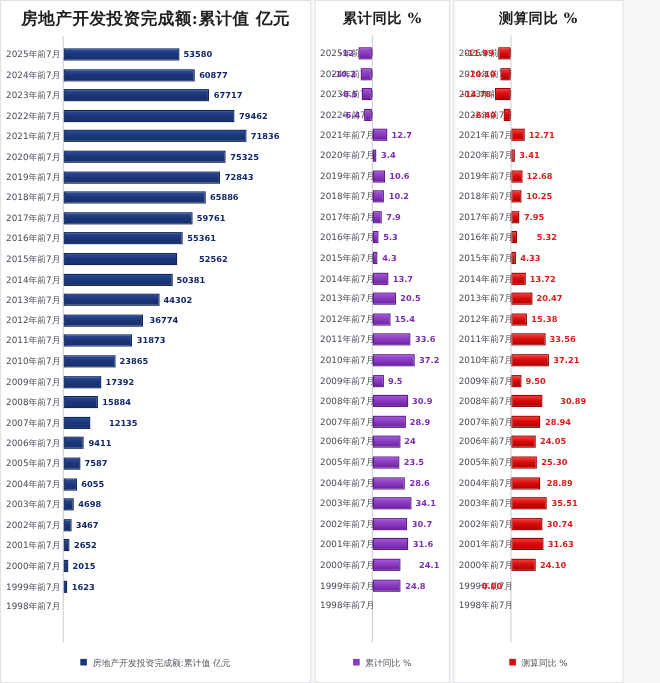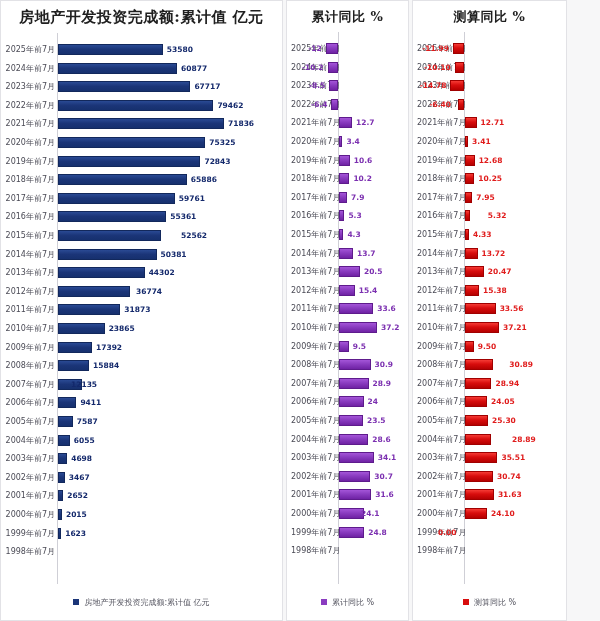--- a/index.html
+++ b/index.html
@@ -209,21 +209,21 @@
           <span class="val val-blue" style="left: 95.0076px;">17392</span>
         </div>
         <div class="row" style="top: 324.2px;">
           <span class="cat-label" style="left: 4px; width: 50px; text-align: right;">2008年前7月</span>
           <div class="bar bar-blue" style="width: 31.0589px; left: 57px;"></div>
           <span class="val val-blue" style="left: 92.0589px;">15884</span>
         </div>
         <div class="row" style="top: 342.8px;">
           <span class="cat-label" style="left: 4px; width: 50px; text-align: right;">2007年前7月</span>
           <div class="bar bar-blue" style="width: 23.7283px; left: 57px;"></div>
-          <span class="val val-blue" style="left: 70px;">12135</span>
+          <span class="val val-blue" style="left: 98px;">12135</span>
         </div>
         <div class="row" style="top: 361.4px;">
           <span class="cat-label" style="left: 4px; width: 50px; text-align: right;">2006年前7月</span>
           <div class="bar bar-blue" style="width: 18.4019px; left: 57px;"></div>
           <span class="val val-blue" style="left: 79.4019px;">9411</span>
         </div>
         <div class="row" style="top: 380px;">
           <span class="cat-label" style="left: 4px; width: 50px; text-align: right;">2005年前7月</span>
           <div class="bar bar-blue" style="width: 14.8353px; left: 57px;"></div>
           <span class="val val-blue" style="left: 75.8353px;">7587</span>
@@ -393,21 +393,21 @@
           <span class="val val-purple" style="left: 87.3602px;">30.7</span>
         </div>
         <div class="row" style="top: 454.4px;">
           <span class="cat-label" style="left: 4px; width: 47px; text-align: right;">2001年前7月</span>
           <div class="bar bar-purple" style="width: 32.2796px; left: 52px;"></div>
           <span class="val val-purple" style="left: 88.2796px;">31.6</span>
         </div>
         <div class="row" style="top: 473px;">
           <span class="cat-label" style="left: 4px; width: 47px; text-align: right;">2000年前7月</span>
           <div class="bar bar-purple" style="width: 24.6183px; left: 52px;"></div>
-          <span class="val val-purple" style="left: 74px;">24.1</span>
+          <span class="val val-purple" style="left: 94px;">24.1</span>
         </div>
         <div class="row" style="top: 491.6px;">
           <span class="cat-label" style="left: 4px; width: 47px; text-align: right;">1999年前7月</span>
           <div class="bar bar-purple" style="width: 25.3333px; left: 52px;"></div>
           <span class="val val-purple" style="left: 81.3333px;">24.8</span>
         </div>
         <div class="row" style="top: 510.2px;">
           <span class="cat-label" style="left: 4px; width: 47px; text-align: right;">1998年前7月</span>
         </div>
       </div>
@@ -522,21 +522,21 @@
           <span class="val val-red" style="left: 77.9753px;">24.05</span>
         </div>
         <div class="row" style="top: 380px;">
           <span class="cat-label" style="left: 4px; width: 47px; text-align: right;">2005年前7月</span>
           <div class="bar bar-red" style="width: 23.1174px; left: 52px;"></div>
           <span class="val val-red" style="left: 79.1174px;">25.30</span>
         </div>
         <div class="row" style="top: 398.6px;">
           <span class="cat-label" style="left: 4px; width: 47px; text-align: right;">2004年前7月</span>
           <div class="bar bar-red" style="width: 26.3977px; left: 52px;"></div>
-          <span class="val val-red" style="left: 99px;">28.89</span>
+          <span class="val val-red" style="left: 84px;">28.89</span>
         </div>
         <div class="row" style="top: 417.2px;">
           <span class="cat-label" style="left: 4px; width: 47px; text-align: right;">2003年前7月</span>
           <div class="bar bar-red" style="width: 32.4467px; left: 52px;"></div>
           <span class="val val-red" style="left: 88.4467px;">35.51</span>
         </div>
         <div class="row" style="top: 435.8px;">
           <span class="cat-label" style="left: 4px; width: 47px; text-align: right;">2002年前7月</span>
           <div class="bar bar-red" style="width: 28.0881px; left: 52px;"></div>
           <span class="val val-red" style="left: 84.0881px;">30.74</span>

